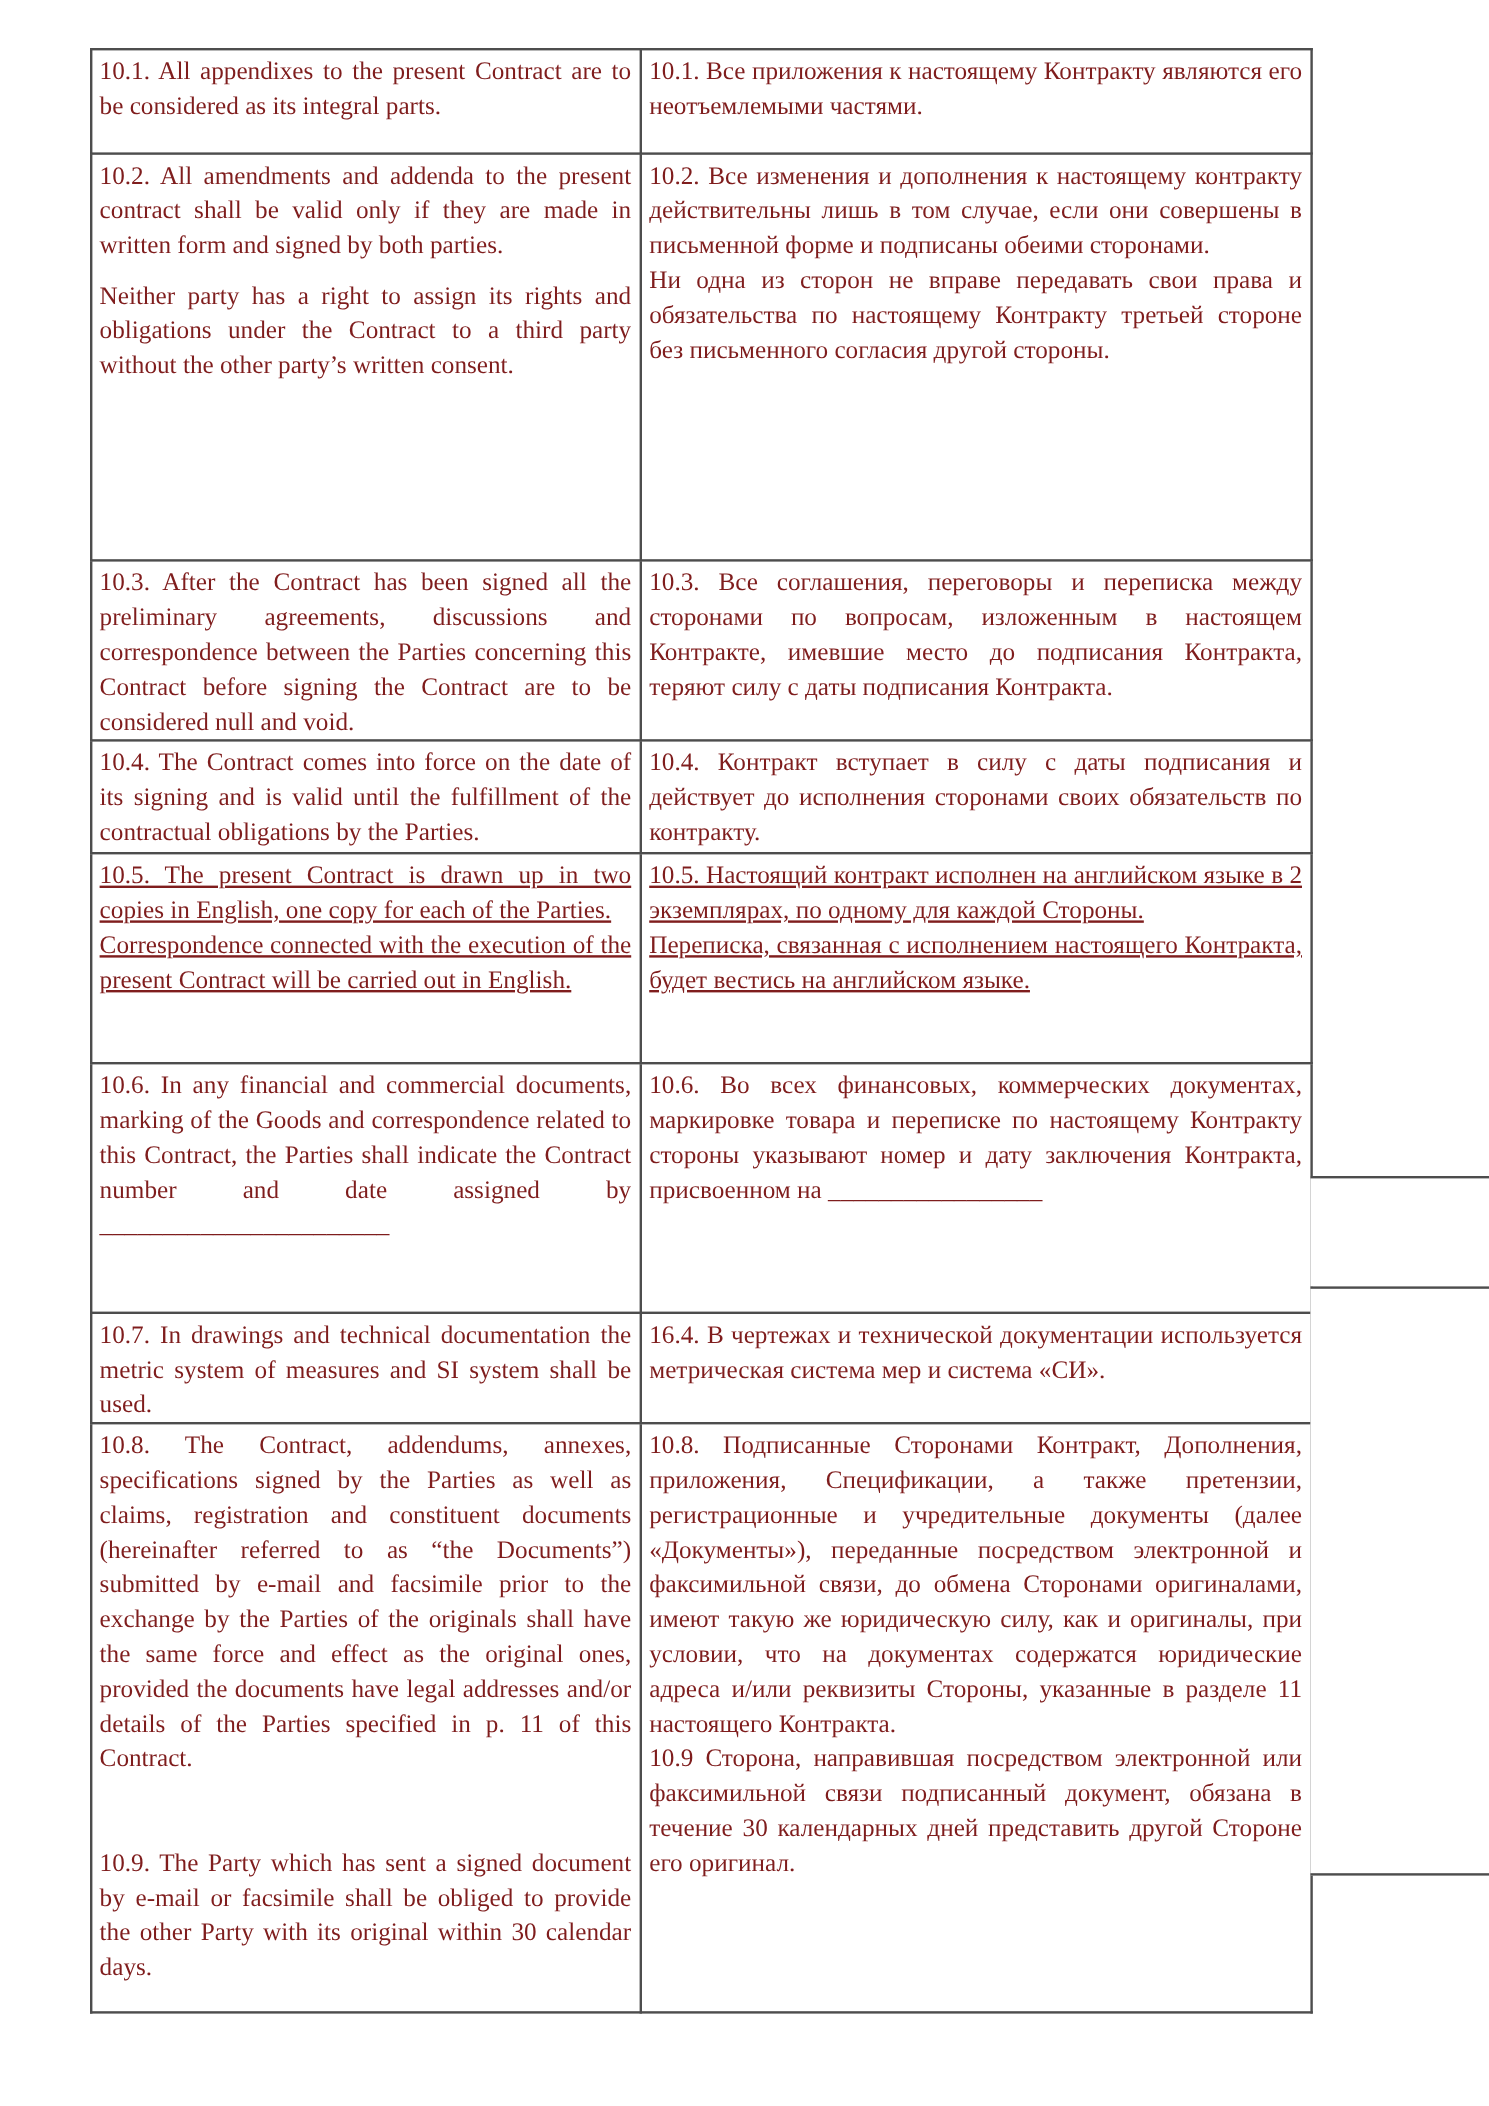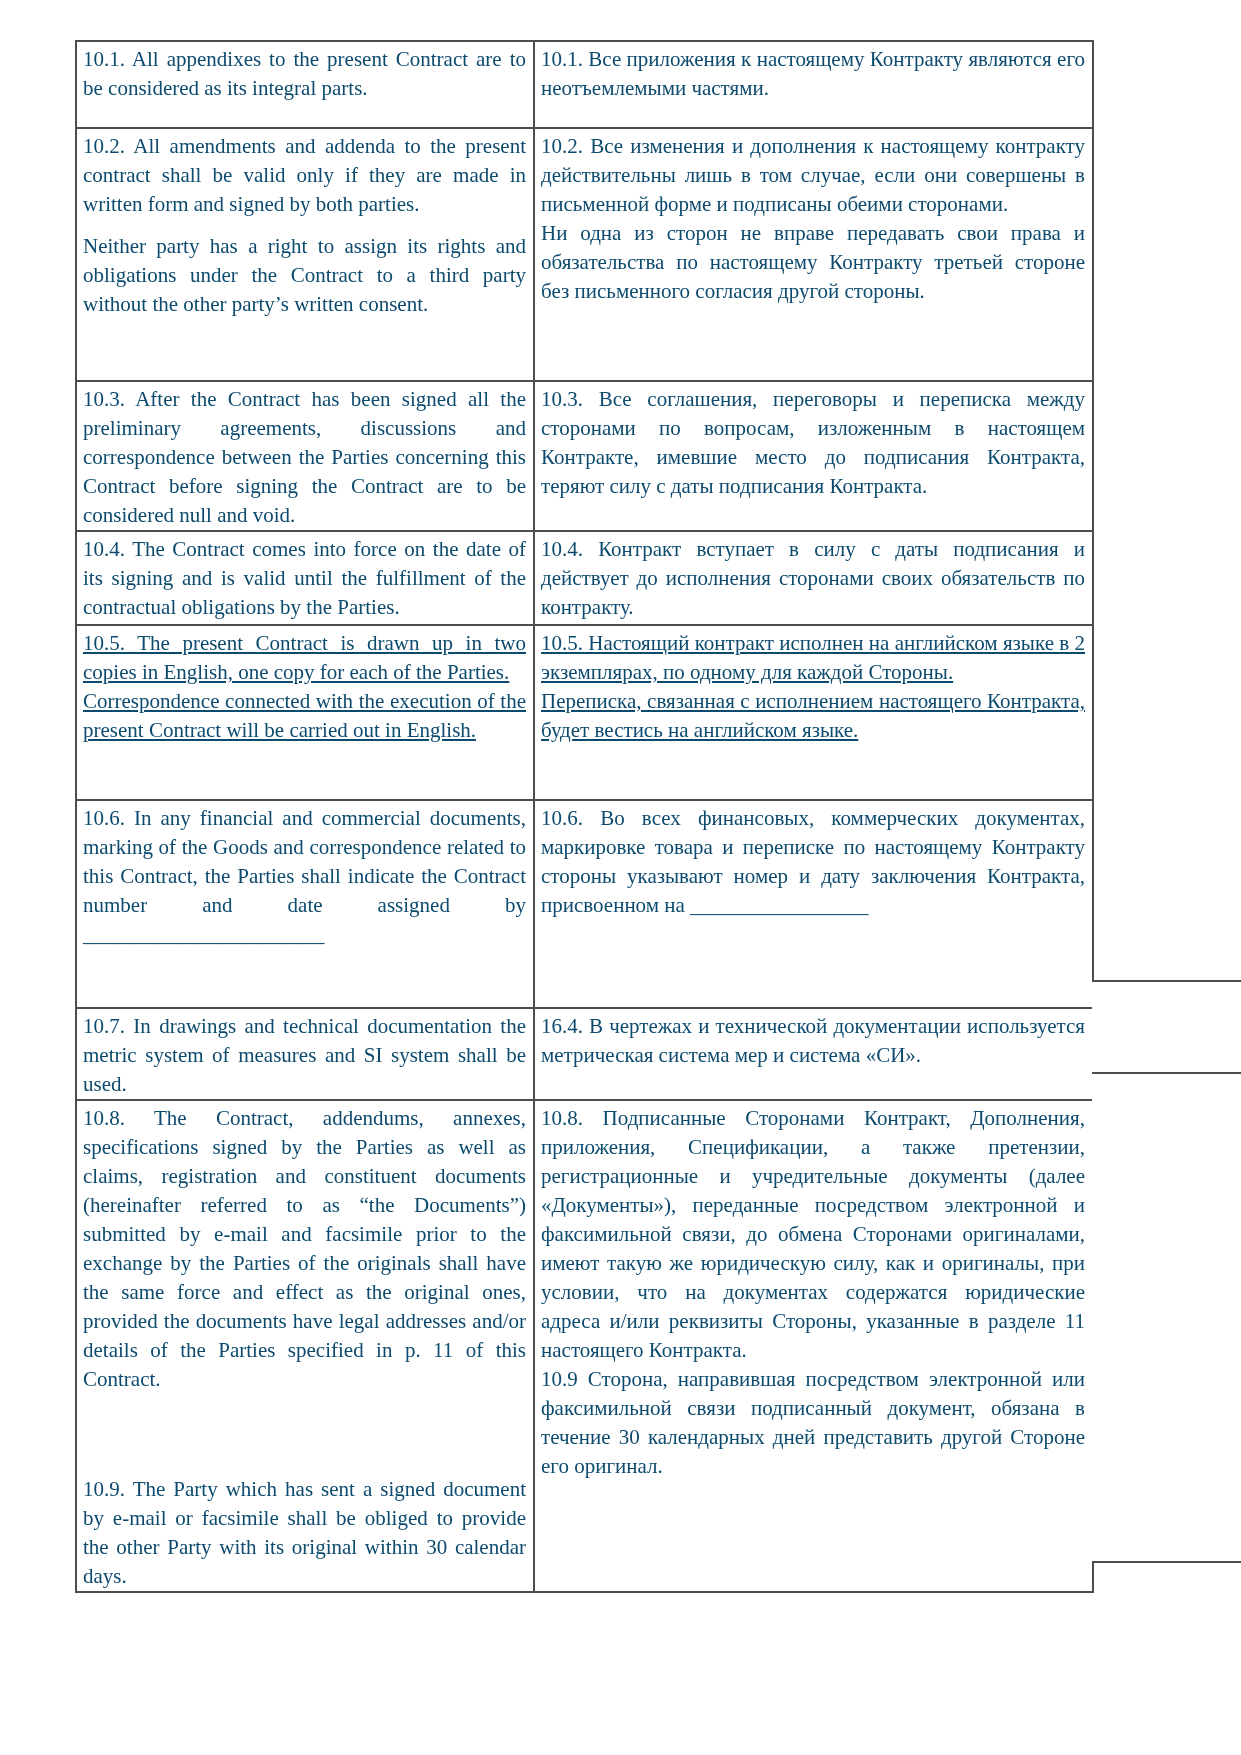--- a/index.html
+++ b/index.html
@@ -4,21 +4,21 @@
 <title>Contract</title>
 <style>
   html, body { margin: 0; padding: 0; background: #ffffff; }
   .page {
     position: relative;
     width: 1241px;
     height: 1755px;
     background: #ffffff;
     overflow: hidden;
     font-family: "Liberation Serif", "DejaVu Serif", serif;
-    color: #0c4a6e;
+    color: #7f1d1d;
   }
   table.contract {
     position: absolute;
     left: 75px;
     top: 40px;
     width: 1017px;
     border-collapse: collapse;
     table-layout: fixed;
   }
   table.contract td {
@@ -26,30 +26,30 @@
     vertical-align: top;
     padding: 3px 7px 0 6px;
     font-size: 21px;
     line-height: 29px;
     text-align: justify;
     overflow: hidden;
   }
   col.c-en { width: 458px; }
   col.c-ru { width: 559px; }
   tr.r1 { height: 87px; }
-  tr.r2 { height: 253px; }
+  tr.r2 { height: 339px; }
   tr.r3 { height: 143px; }
   tr.r4 { height: 94px; }
   tr.r5 { height: 175px; text-decoration: underline; }
   tr.r6 { height: 208px; }
   tr.r7 { height: 90px; margin-top: 37px; }
   tr.r8 { height: 491px; }
   p.para { margin: 0; padding: 0; }
   p.gap-1 { margin-top: 13px; }  
-  p.gap-2 { margin-top: 81px; }  
+  p.gap-2 { margin-top: 58px; }  
   
   .extra-cell-top {
     position: absolute;
     left: 1092px; top: 980px;
     width: 149px; height: 92px;
     border-top: 2px solid #4d4d4d;
     box-sizing: border-box;
     background: #ffffff;
   }
   .extra-cell-bottom {

